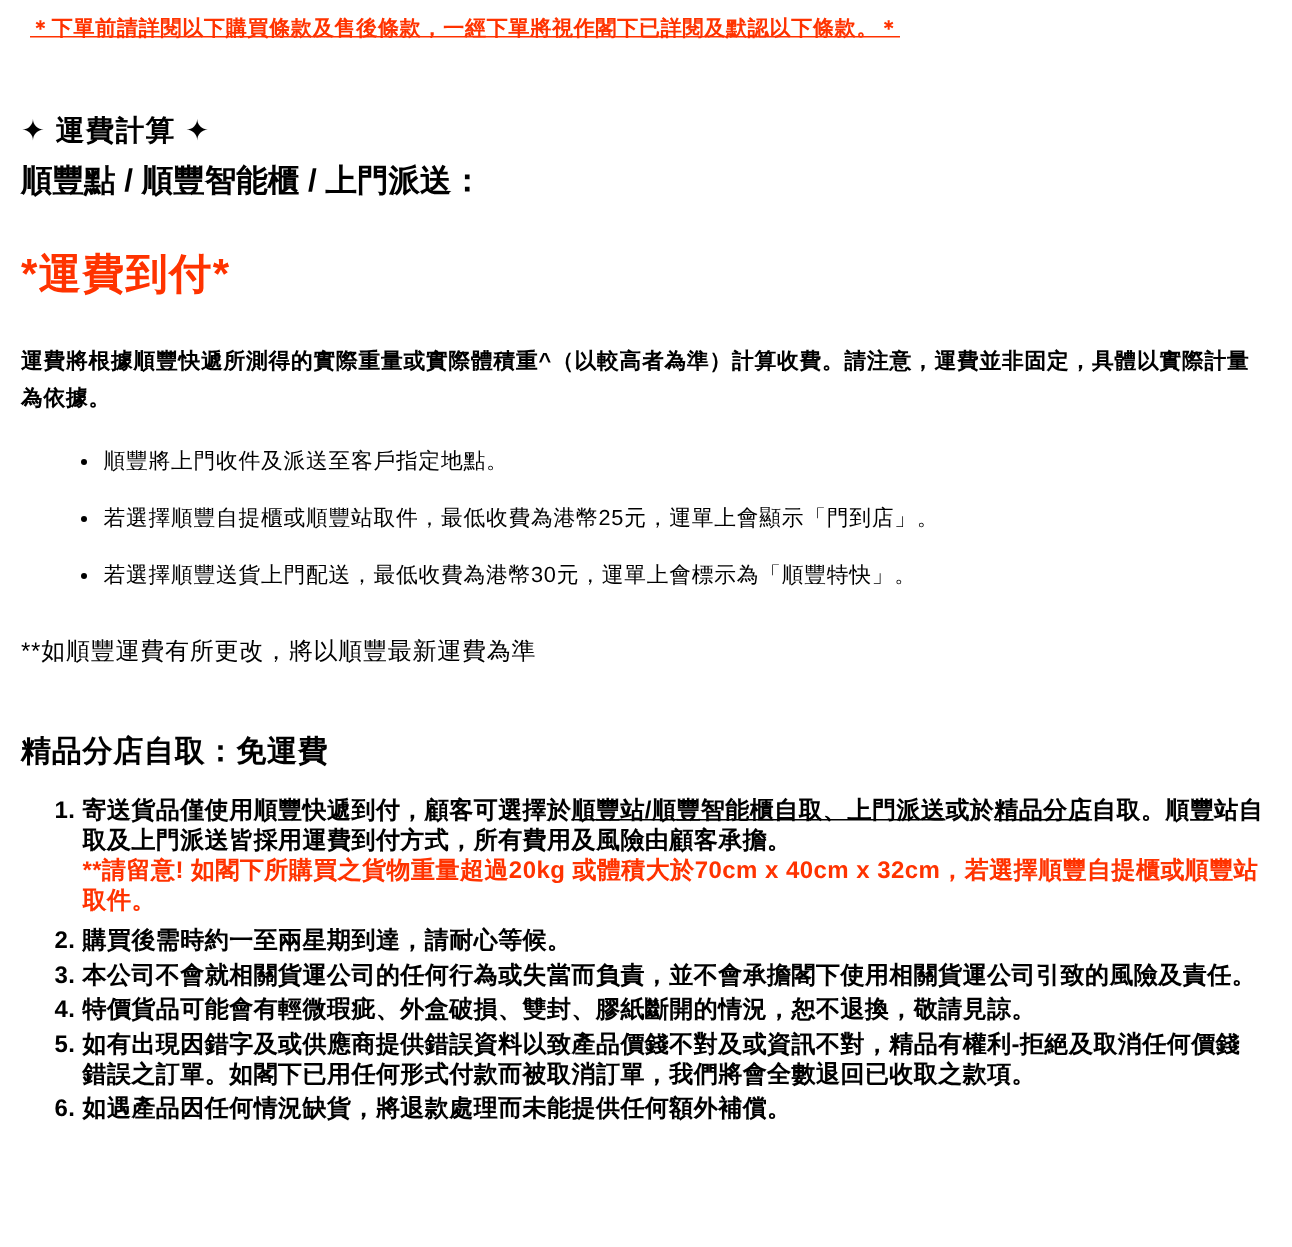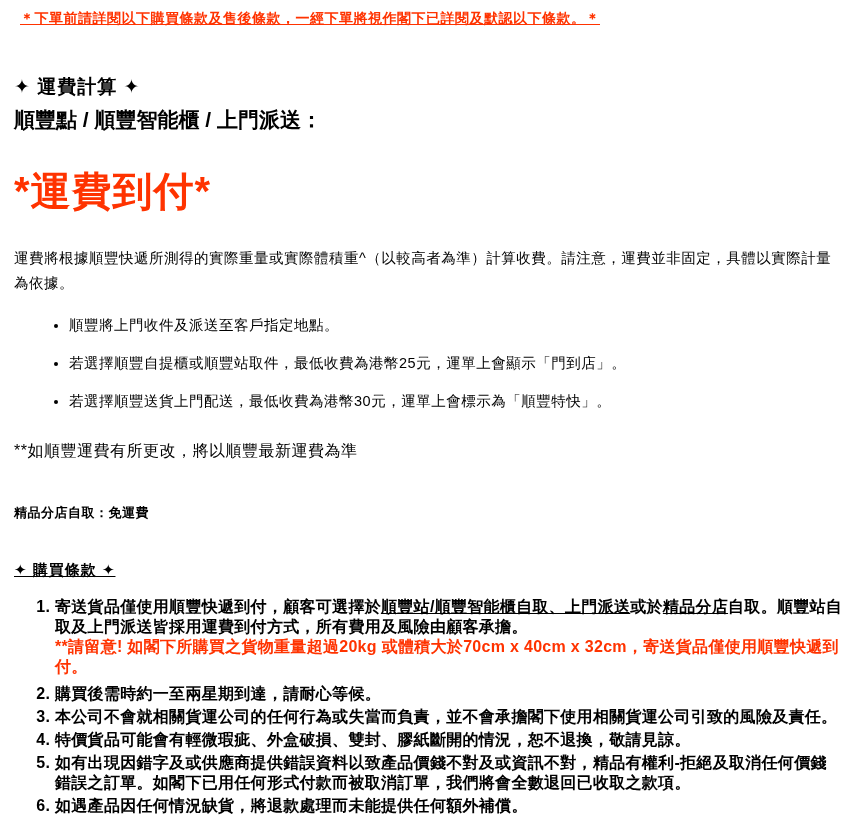--- a/index.html
+++ b/index.html
@@ -27,28 +27,28 @@
     font-size:19px;font-weight:700;
     letter-spacing:1px;
   }
   .delivery-subheading{
     margin:6px 0 0 0;
     font-size:21px;font-weight:700;
   }
 
   .freight-highlight{
     margin:30px 0 0 0;
-    font-size:40px;font-weight:700;
+    font-size:28px;font-weight:700;
     color:var(--red);
     letter-spacing:1px;
   }
 
   .body-bold{
     margin:27px 0 0 0;
-    font-size:14.5px;font-weight:400;
+    font-size:14.5px;font-weight:700;
     line-height:25px;
     letter-spacing:0.5px;
   }
   .delivery-intro{margin-top:29px;}
 
   ul.delivery-options{
     margin:19px 0 0 0;
     padding:0 0 0 55px;
     list-style:disc;
   }
@@ -60,21 +60,21 @@
   }
 
   .freight-note{
     margin:29px 0 0 0;
     font-size:16px;font-weight:400;
     letter-spacing:0.5px;
   }
 
   .pickup-free{
     margin:42px 0 0 0;
-    font-size:13px;font-weight:700;
+    font-size:20px;font-weight:700;
     letter-spacing:0.5px;
   }
 
   .terms-heading{
     margin:39px 0 0 0;
     font-size:15px;font-weight:700;
     text-decoration:underline;
     letter-spacing:1px;
   }
 
@@ -112,26 +112,25 @@
   <ul class="delivery-options">
     <li>順豐將上門收件及派送至客戶指定地點。</li>
     <li>若選擇順豐自提櫃或順豐站取件，最低收費為港幣25元，運單上會顯示「門到店」。</li>
     <li>若選擇順豐送貨上門配送，最低收費為港幣30元，運單上會標示為「順豐特快」。</li>
   </ul>
 
   <p class="freight-note">**如順豐運費有所更改，將以順豐最新運費為準</p>
 
   <p class="pickup-free">精品分店自取：免運費</p>
 
-  <h2 class="terms-heading">✦ 購買條款 ✦</h2>
 
   <ol class="terms-list">
     <li>
       <span>寄送貨品僅使用順豐快遞到付，顧客可選擇於</span><span class="u">順豐站/順豐智能櫃自取、上門派送</span><span>或於</span><span class="u">精品分店</span><span>自取。順豐站自取及上門派送皆採用運費到付方式，所有費用及風險由顧客承擔。</span>
-      <div class="warning">**請留意! 如閣下所購買之貨物重量超過20kg 或體積大於70cm x 40cm x 32cm，寄送貨品僅使用順豐快遞到付。</div>
+      <div class="warning">**請留意! 如閣下所購買之貨物重量超過20kg 或體積大於70cm x 40cm x 32cm，若選擇順豐自提櫃或順豐站取件。</div>
     </li>
     <li>購買後需時約一至兩星期到達，請耐心等候。</li>
     <li>本公司不會就相關貨運公司的任何行為或失當而負責，並不會承擔閣下使用相關貨運公司引致的風險及責任。</li>
     <li>特價貨品可能會有輕微瑕疵、外盒破損、雙封、膠紙斷開的情況，恕不退換，敬請見諒。</li>
     <li>如有出現因錯字及或供應商提供錯誤資料以致產品價錢不對及或資訊不對，精品有權利-拒絕及取消任何價錢錯誤之訂單。如閣下已用任何形式付款而被取消訂單，我們將會全數退回已收取之款項。</li>
     <li>如遇產品因任何情況缺貨，將退款處理而未能提供任何額外補償。</li>
 
   </ol>
 
 </div>

